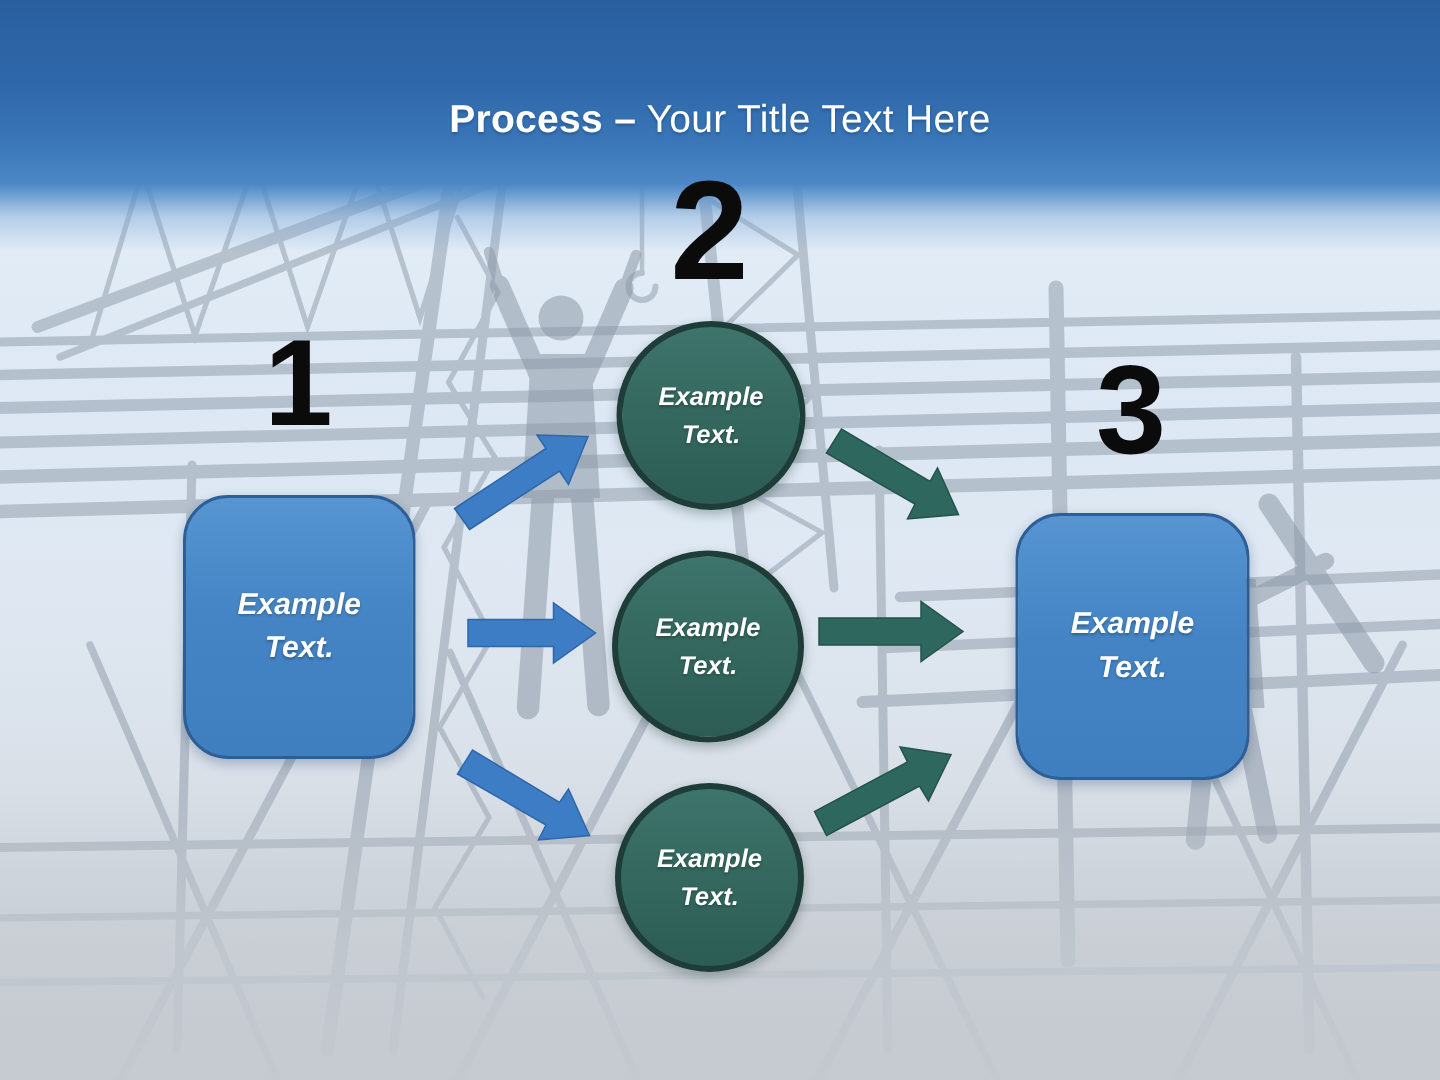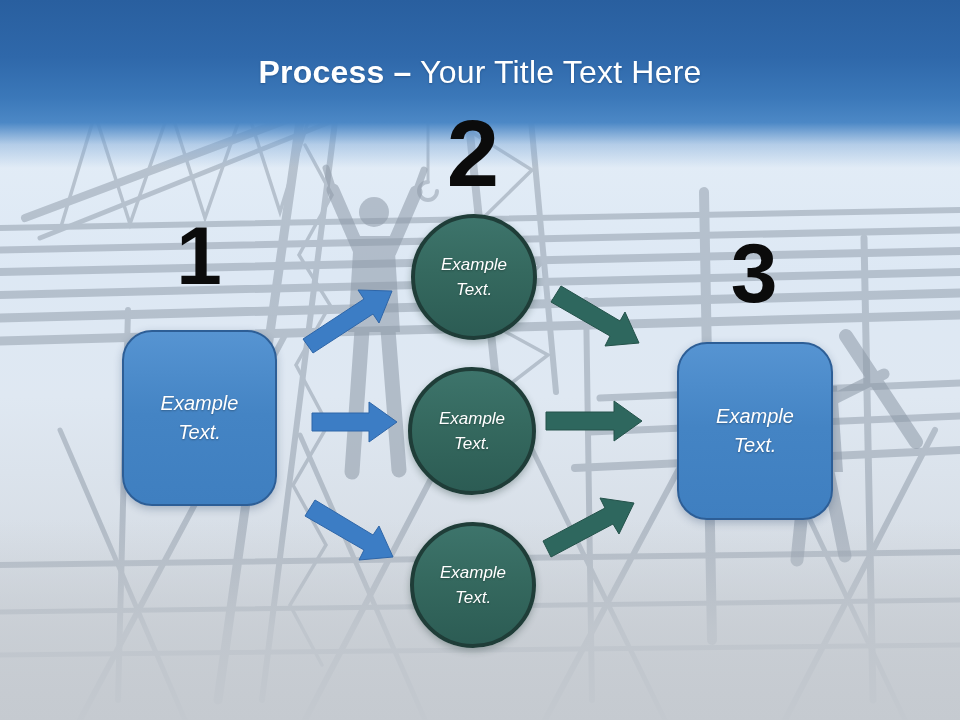--- a/index.html
+++ b/index.html
@@ -31,23 +31,23 @@
     background: linear-gradient(180deg,
       var(--banner-top, #295f9f) 0%,
       #2f68aa 34%,
       #3b78b9 58%,
       var(--banner-bottom, #4c88c6) 73%,
       rgba(122,166,214,0.45) 86%,
       rgba(195,215,238,0) 100%);
   }
 
   .title {
-    position: absolute; top: 54px; left: 0; width: 100%;
+    position: absolute; top: 64px; left: 0; width: 100%;
     text-align: center; color: #ffffff;
-    font-size: 32px; letter-spacing: 0.2px;
+    font-size: 26px; letter-spacing: 0.2px;
     text-shadow: 0 1px 2px rgba(10,40,80,0.35);
     white-space: nowrap;
   }
   .title .bold { font-weight: 700; }
   .title .regular { font-weight: 400; }
 
   .step-number {
     position: absolute; transform: translate(-50%, -50%);
     font-weight: 700; color: var(--number-color, #0b0b0b);
     line-height: 1;
@@ -75,21 +75,21 @@
     border: 4px solid var(--circle-border, #1f3d38);
     box-shadow: 0 3px 7px rgba(20,45,40,0.3);
     display: flex; align-items: center; justify-content: center;
     text-align: center;
   }
   .c-top    { left: 411px; top: 214px; width: 126px; height: 126px; }
   .c-middle { left: 408px; top: 367px; width: 128px; height: 128px; }
   .c-bottom { left: 410px; top: 522px; width: 126px; height: 126px; }
 
   .shape-label {
-    color: #ffffff; font-weight: 400; font-style: italic;
+    color: #ffffff; font-weight: 700; font-style: italic;
     text-shadow: 0 1px 2px rgba(0,0,0,0.3);
   }
   .proc-box .shape-label { font-size: 20px; line-height: 1.45; padding: 0 26px; }
   .proc-circle .shape-label { font-size: 17px; line-height: 1.5; padding: 0 22px; }
 
   .arrows { position: absolute; left: 0; top: 0; width: 960px; height: 720px; pointer-events: none; }
   .arrow-blue { fill: var(--blue-arrow, #3c7dc5); stroke: #2f66a8; stroke-width: 1; }
   .arrow-teal { fill: var(--teal-arrow, #2e675e); stroke: #24524a; stroke-width: 1; }
 </style>
 </head>

